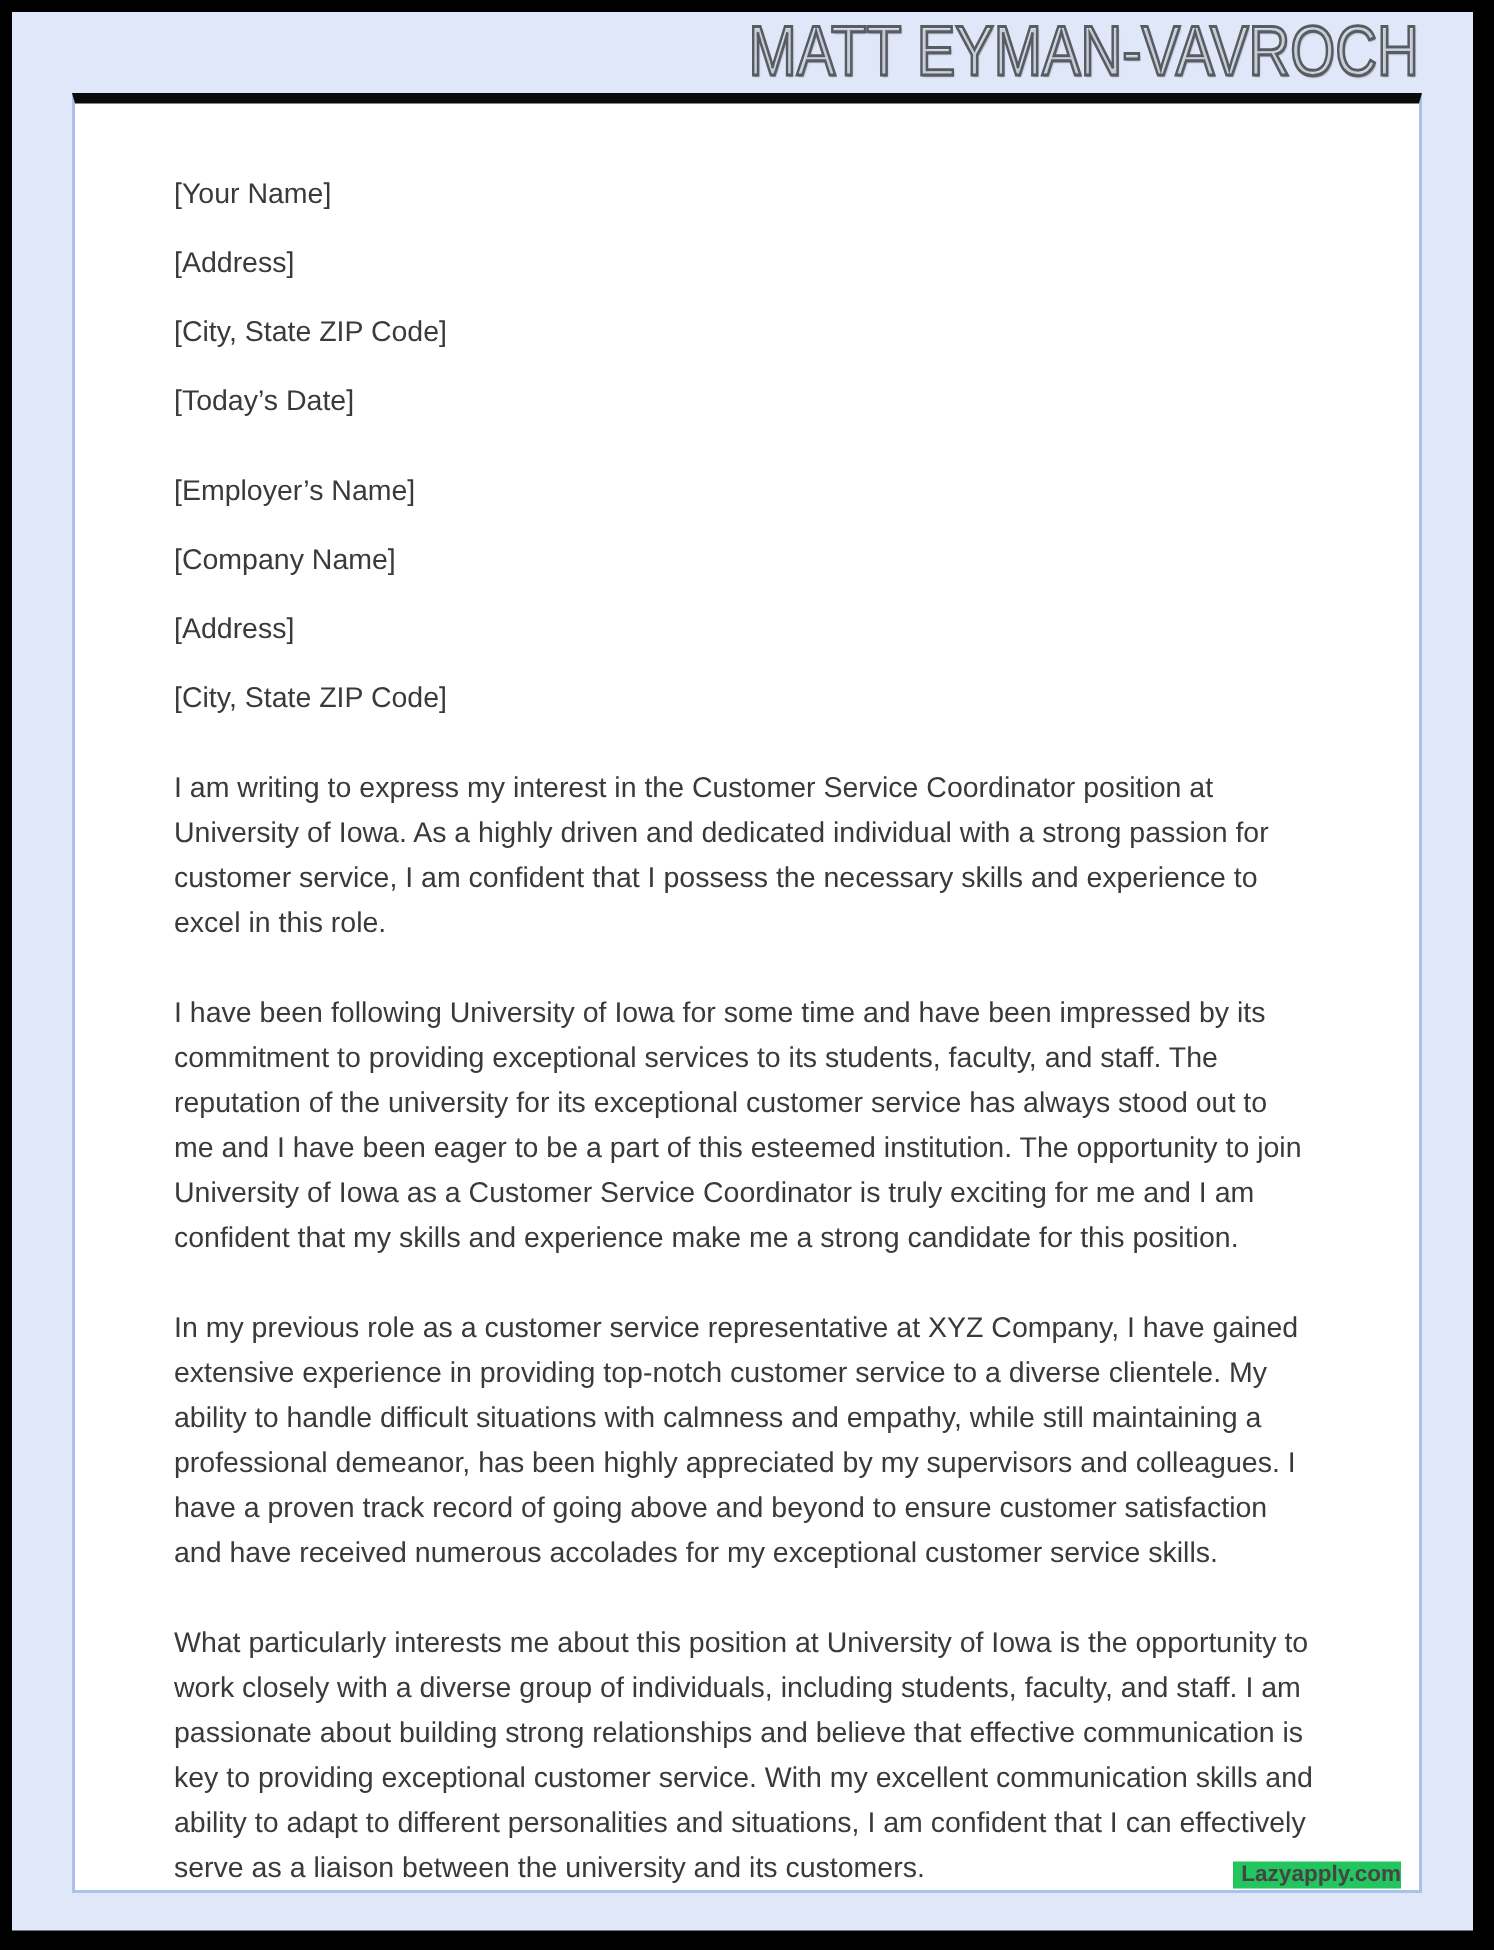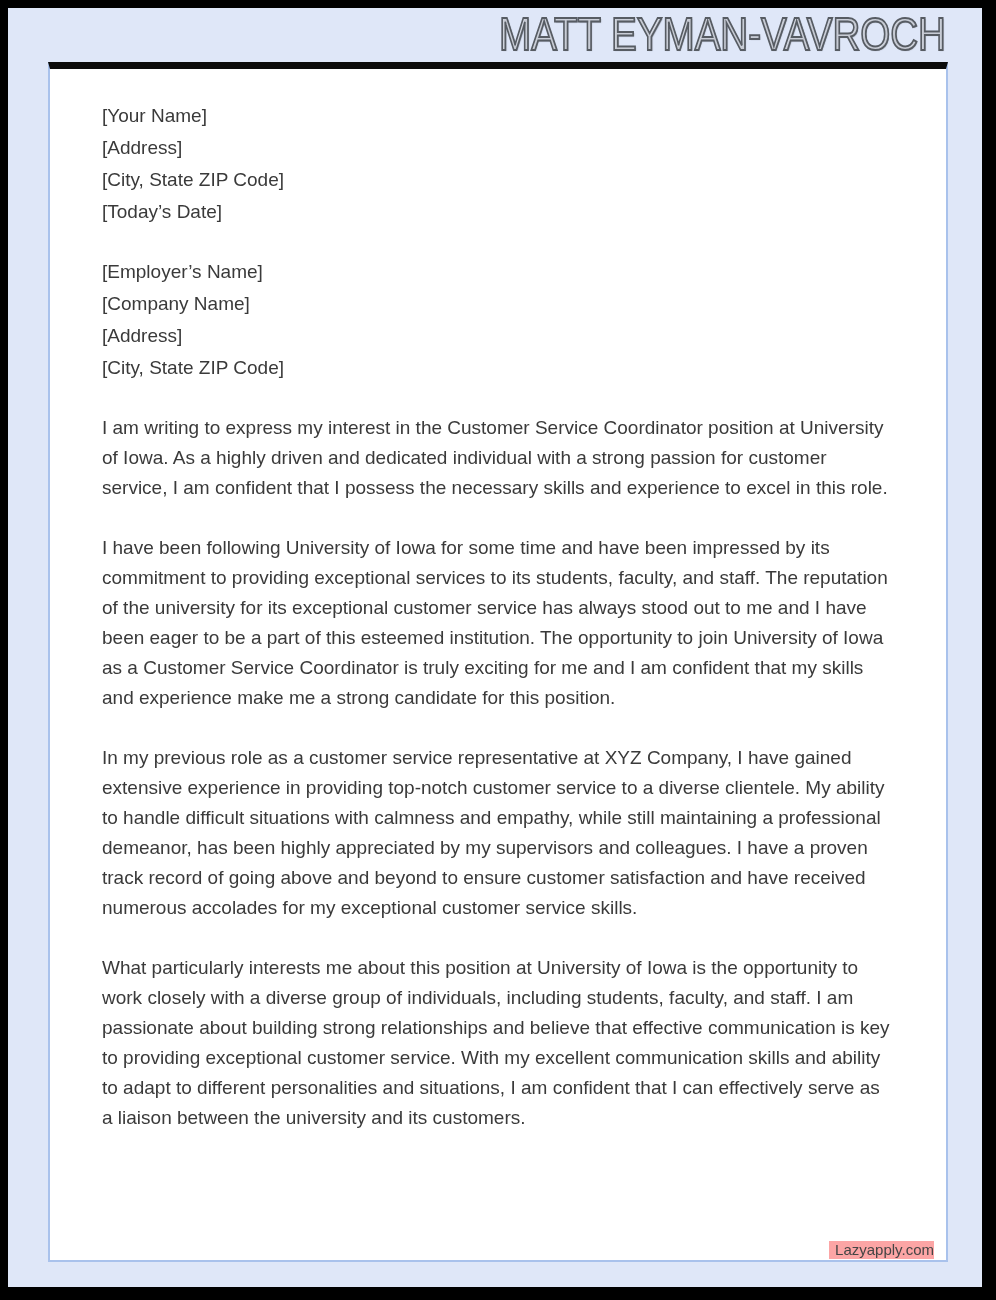--- a/index.html
+++ b/index.html
@@ -47,37 +47,38 @@
     width: 900px;
     height: 1200px;
     box-sizing: border-box;
     background: #ffffff;
     border: 2px solid #a9c2ec;
     border-top: 7px solid #0b0b0b;
     padding: 30px 54px 0 50px;
     overflow: hidden;
   }
   .line, .para, .salutation {
-    margin: 2px;
+    margin: 16px;
     font-size: 19px;
     line-height: 30px;
     color: #3a3a3a;
   }
   .recipient-block, .salutation, .para {
     margin-top: 30px;
   }
   .brand-footer {
     position: absolute;
     right: 12px;
     bottom: 1px;
     font-size: 15px;
     line-height: 18px;
     color: #454545;
-    background: #fca5a5;
+    background: #22c55e;
     padding-left: 6px;
+    font-weight: bold;
   }
 </style>
 </head>
 <body>
 
 <div class="page-frame">
   <div class="page-canvas">
 
     <div class="header-title">MATT EYMAN-VAVROCH</div>
 

